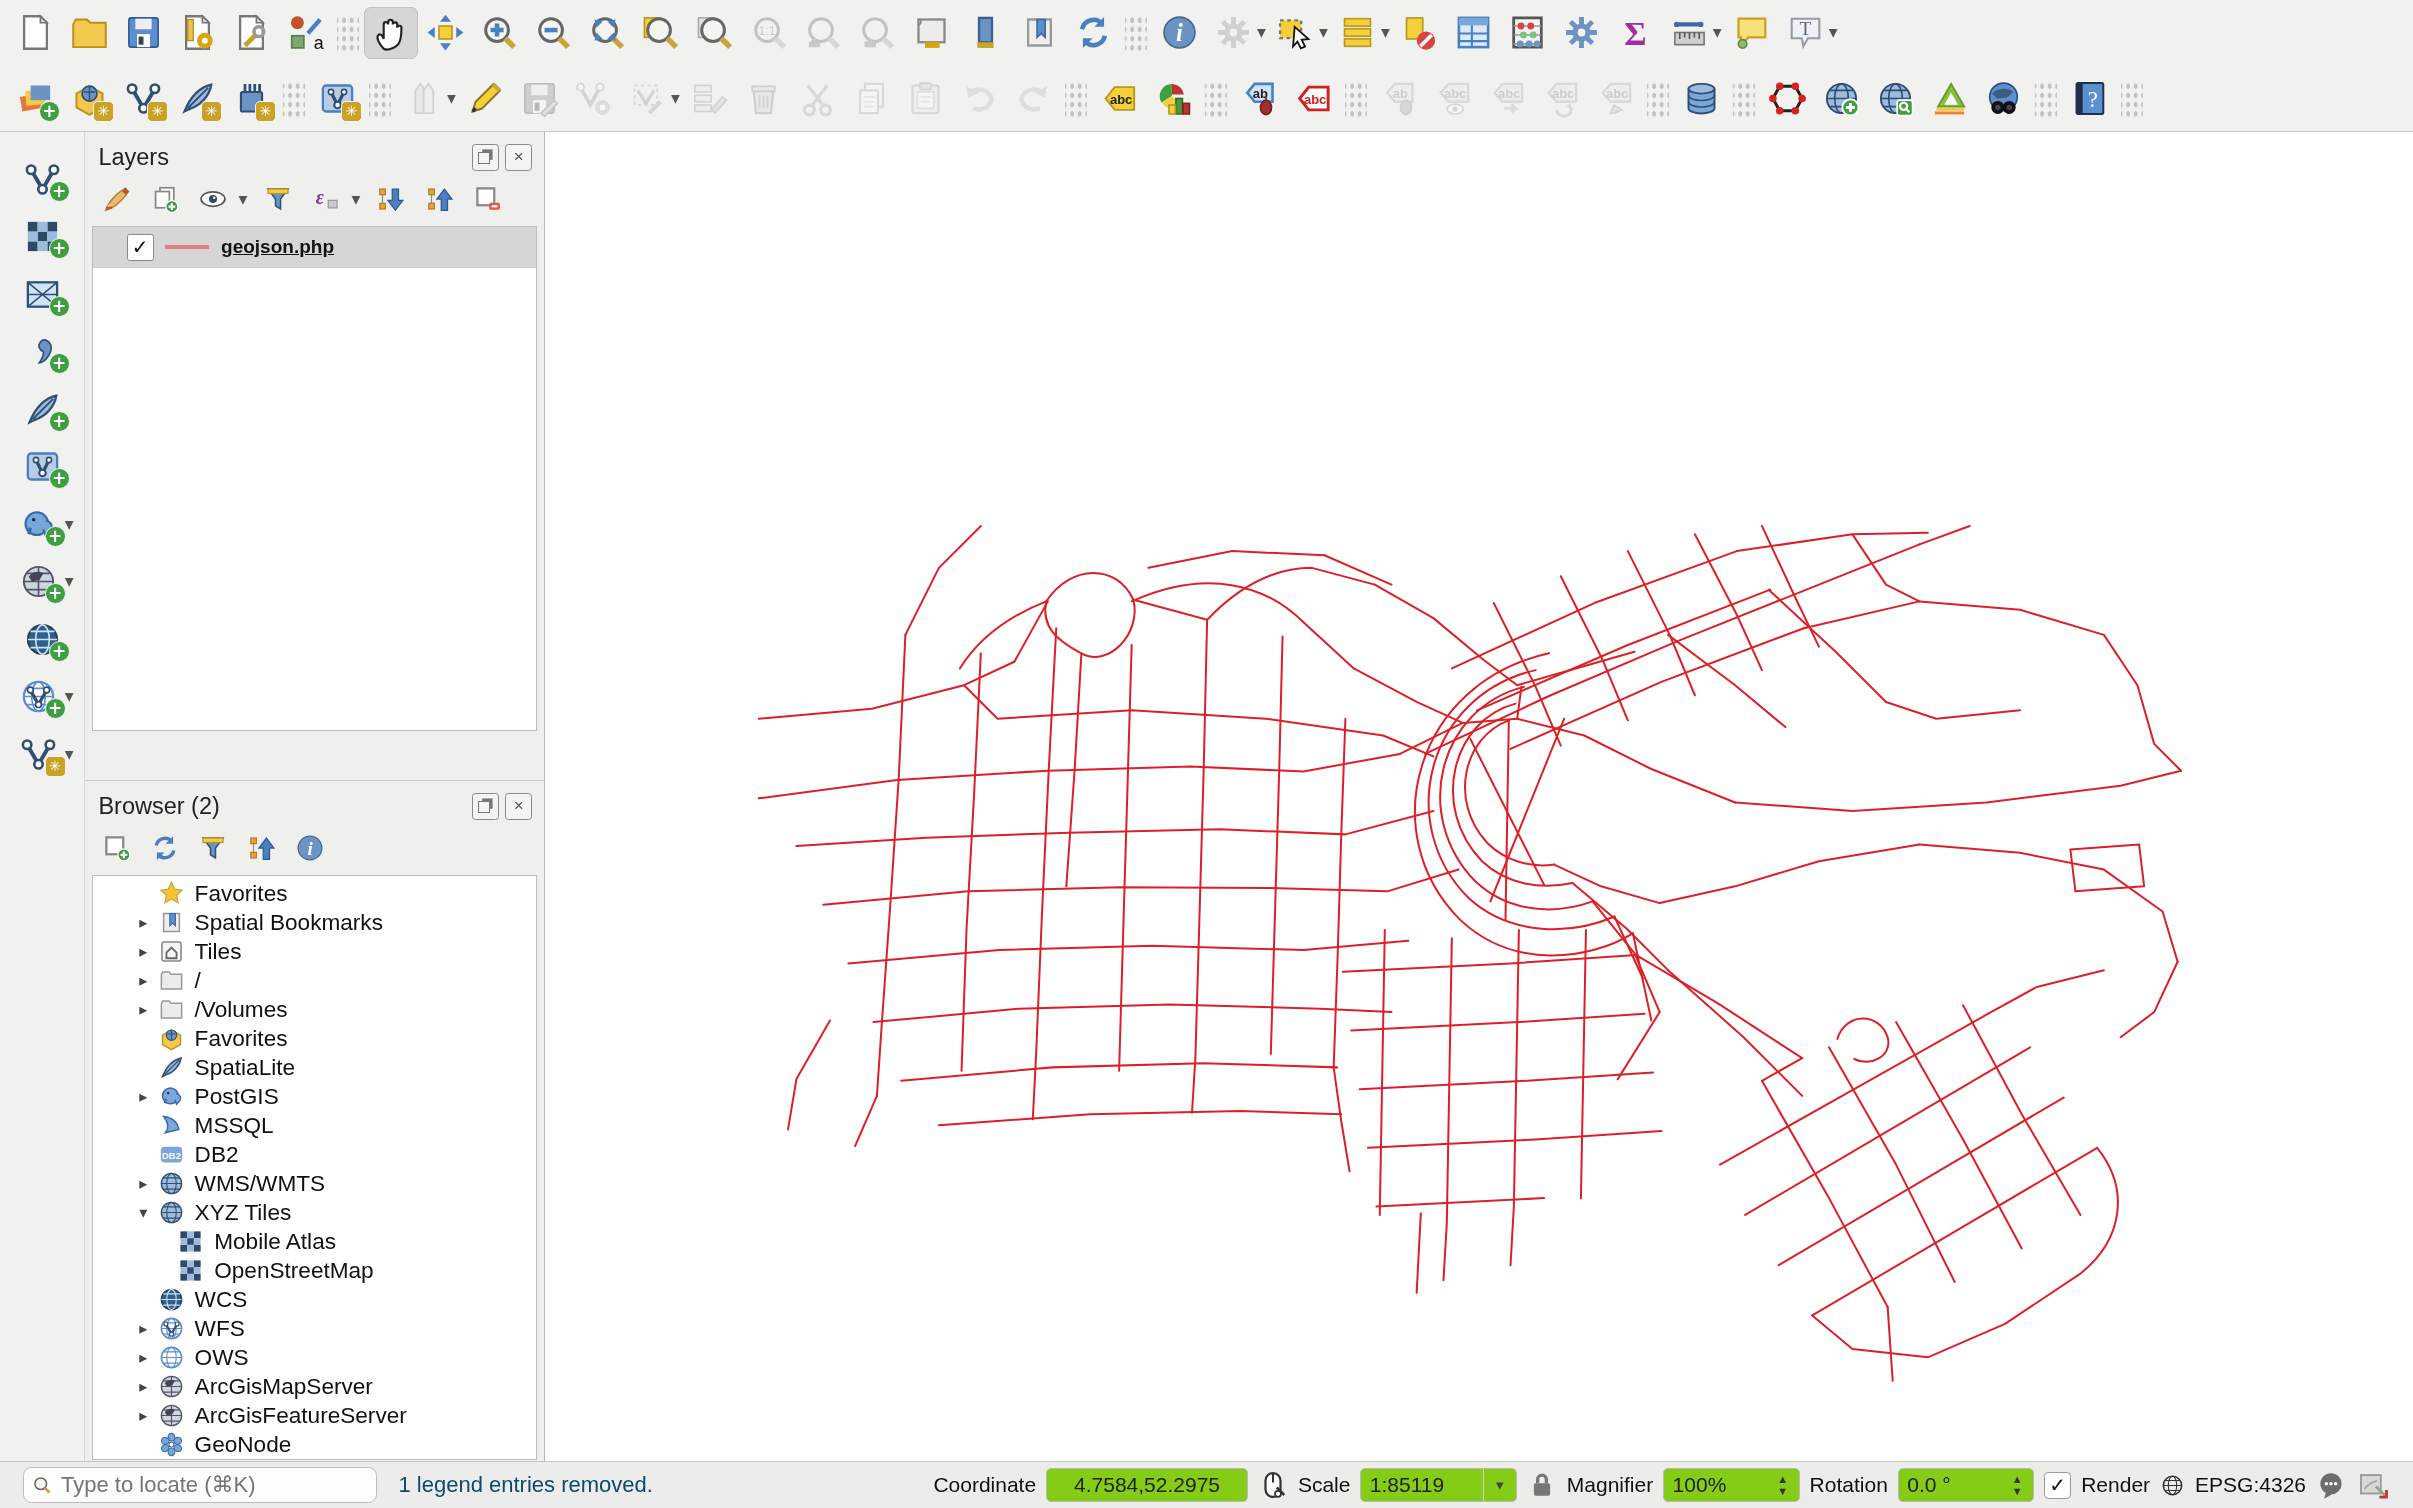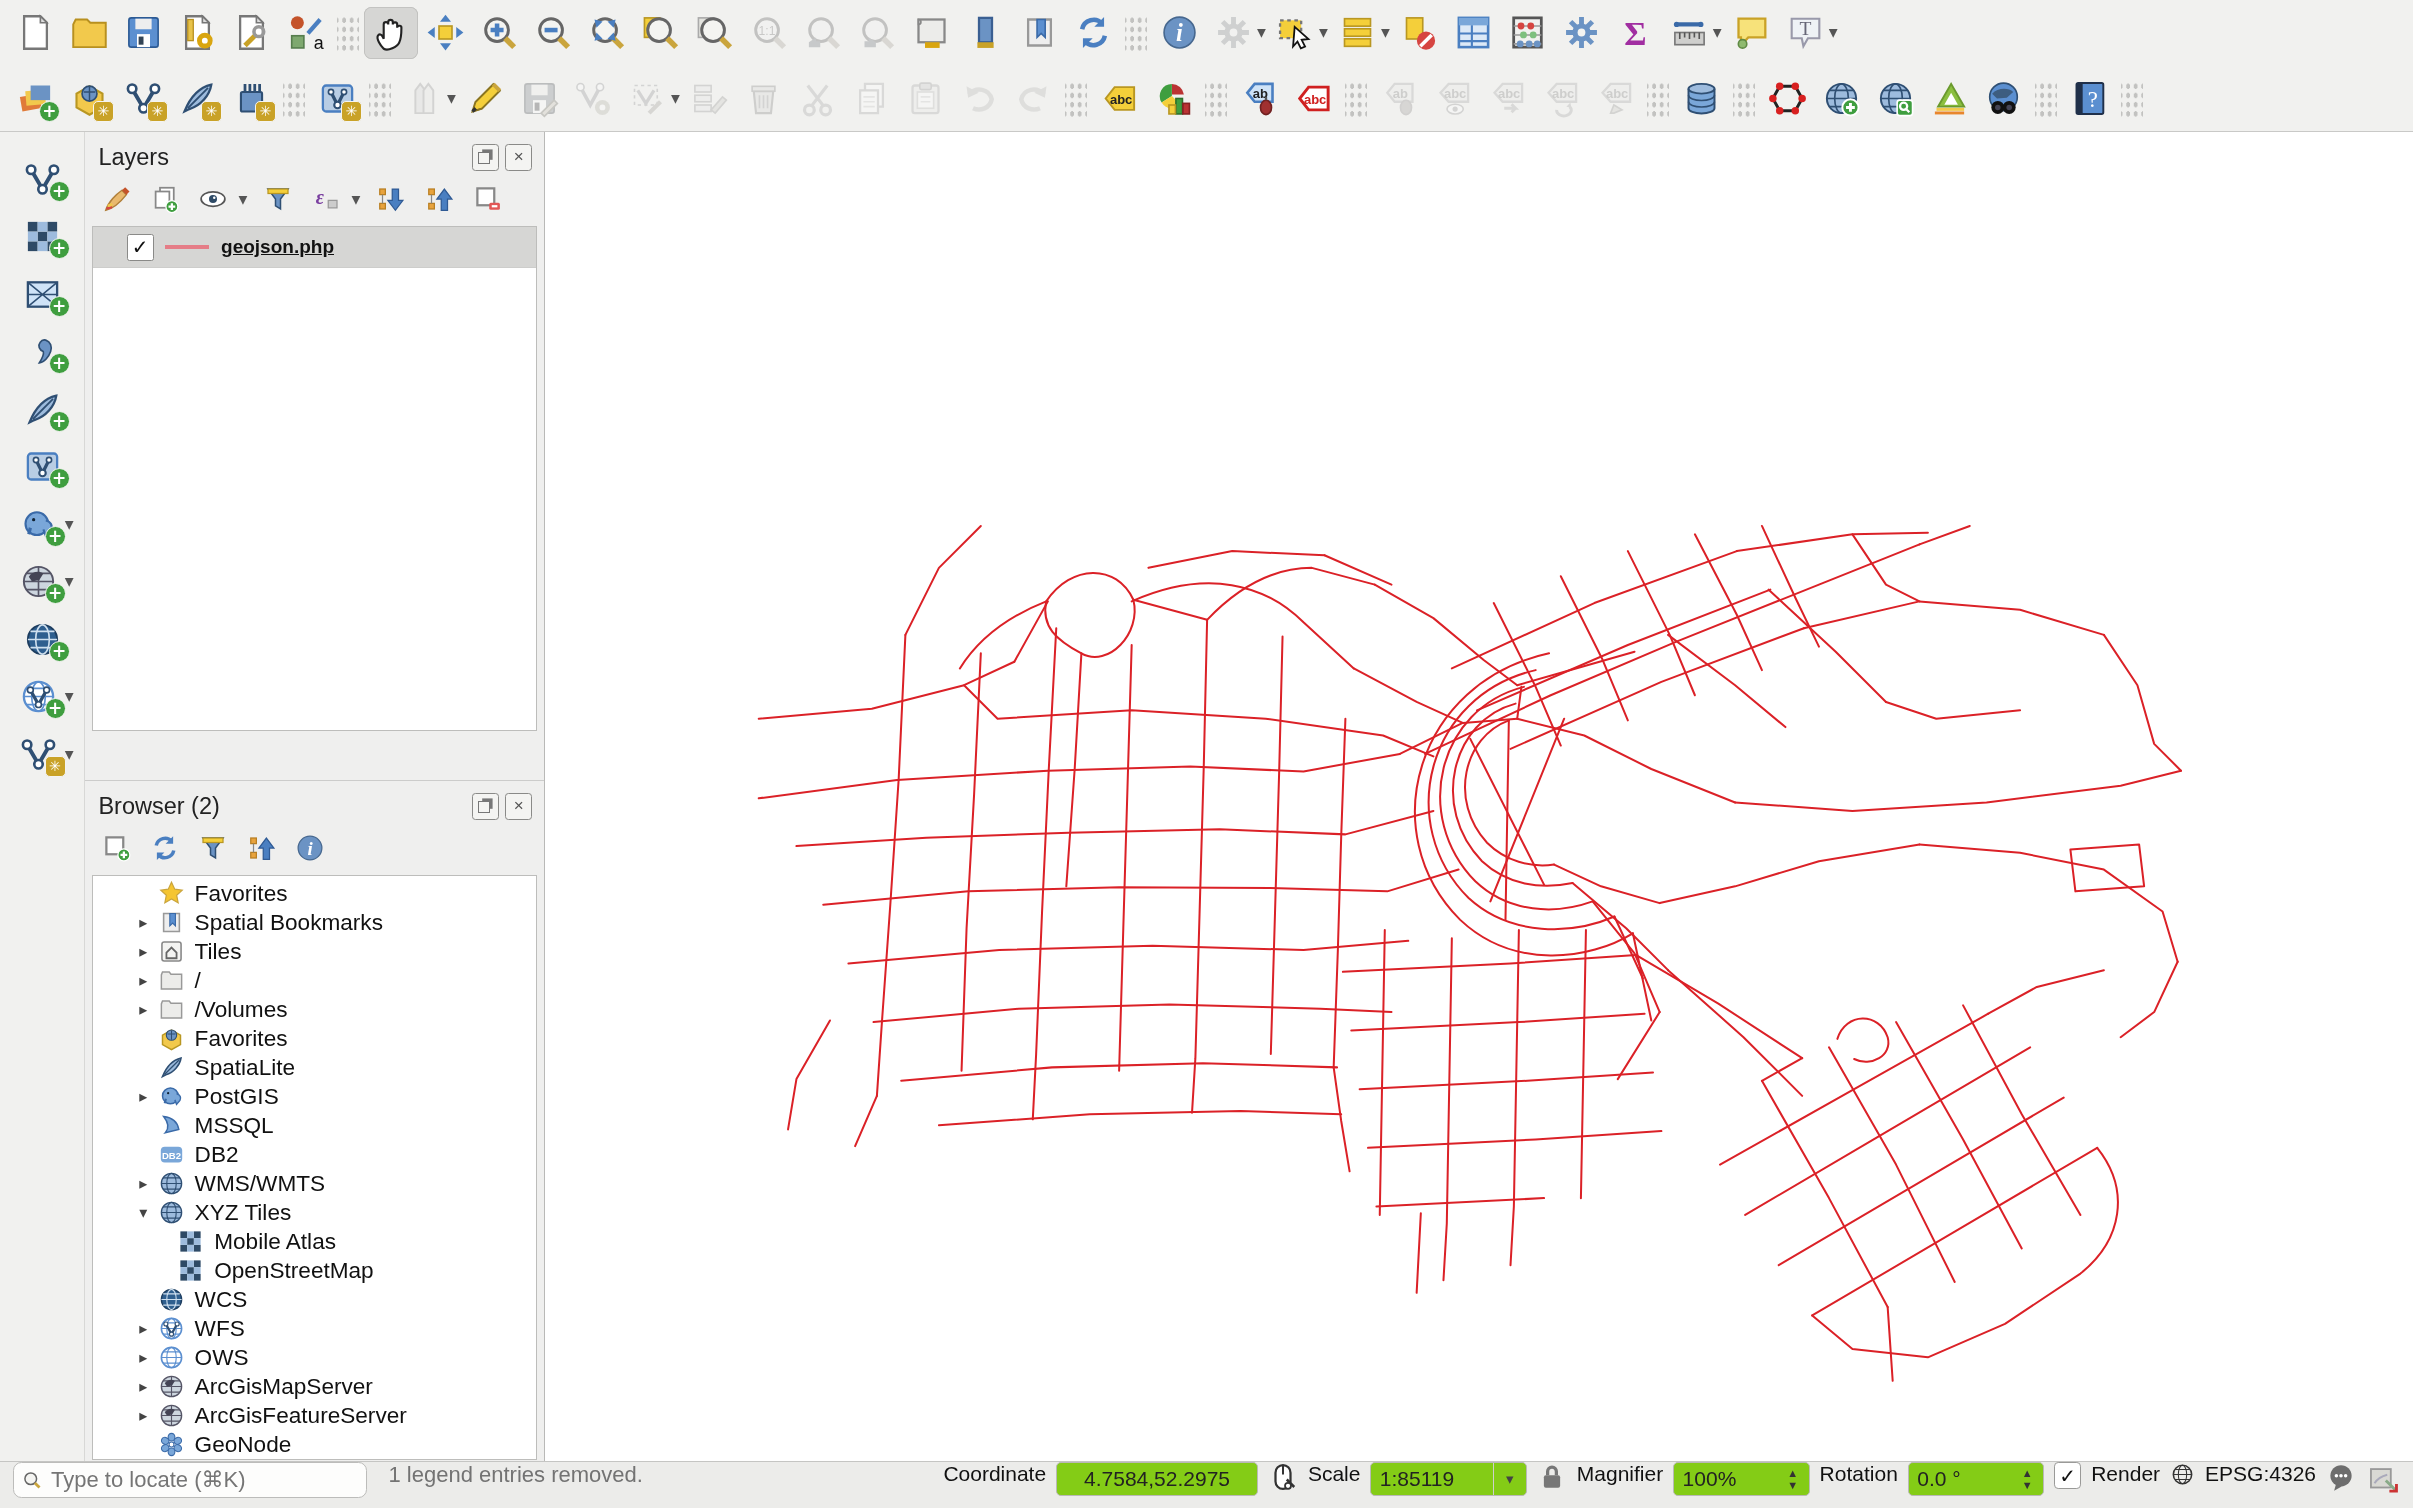--- a/index.html
+++ b/index.html
@@ -43,24 +43,24 @@
   .lsym{width:44px;height:3.4px;background:#e57d87;}
   .lname{font-size:19px;font-weight:bold;text-decoration:underline;color:#111;}
   
   #btree{padding-top:3.4px;}
   .trowi{display:flex;align-items:center;height:29px;padding-left:8.4px;margin-left:28px;}
   .trowi .arr{width:28.5px;text-align:center;font-size:16px;color:#444;flex:0 0 auto;}
   .trowi .ic{width:27px;height:27px;margin-right:10px;flex:0 0 auto;}
   .trowi.child{padding-left:28px;}
   .tlabel{font-size:22.6px;color:#111;white-space:nowrap;}
   
-  #statusbar{position:absolute;left:0;right:0;bottom:0;height:46px;background:#ececea;border-top:0.8px solid #c5c5c3;display:flex;padding:0 13px;gap:10px;}
+  #statusbar{position:absolute;left:0;right:0;bottom:0;height:46px;background:#ececea;border-top:0.8px solid #c5c5c3;display:flex;align-items:center;padding:0 23px;gap:10px;}
   #locate{width:335px;height:34px;background:#fdfdfc;border:1.7px solid #bcbcba;border-radius:8.4px;display:flex;align-items:center;padding:0 8.4px;gap:6.7px;flex:0 0 auto;}
   #locate input{border:0;outline:0;background:transparent;font-size:22px;color:#888;width:100%;font-family:inherit;}
-  .smsg{font-size:22px;color:#737373;margin-left:11.7px;}
+  .smsg{font-size:22px;color:#0c4a6e;margin-left:11.7px;}
   .slabel{font-size:21px;color:#111;}
   .sinput{height:32px;background:#84cc16;border:1.7px solid #b9b9b7;border-radius:5px;display:flex;align-items:center;justify-content:center;font-size:21px;padding:0 8.4px;}
   .combo{position:relative;padding-right:37px;justify-content:flex-start;}
   .combo .cbtn{position:absolute;right:0;top:0;bottom:0;width:32px;border-left:1.7px solid #cfcfcd;display:flex;align-items:center;justify-content:center;font-size:15px;color:#444;}
   .spin{position:relative;padding-right:34px;justify-content:flex-start;}
   .spin .steps{position:absolute;right:3.4px;top:1.7px;bottom:1.7px;width:25px;display:flex;flex-direction:column;align-items:center;justify-content:center;font-size:11px;color:#333;line-height:1.1;}
   .scheck{width:25px;height:25px;background:#fff;border:1.7px solid #9a9a98;border-radius:4.2px;display:flex;align-items:center;justify-content:center;font-size:20px;font-weight:bold;color:#111;}
   .sicon{width:30px;height:30px;flex:0 0 auto;}
   .spacer{flex:1;}
   #mapsvg{position:absolute;inset:0;}

